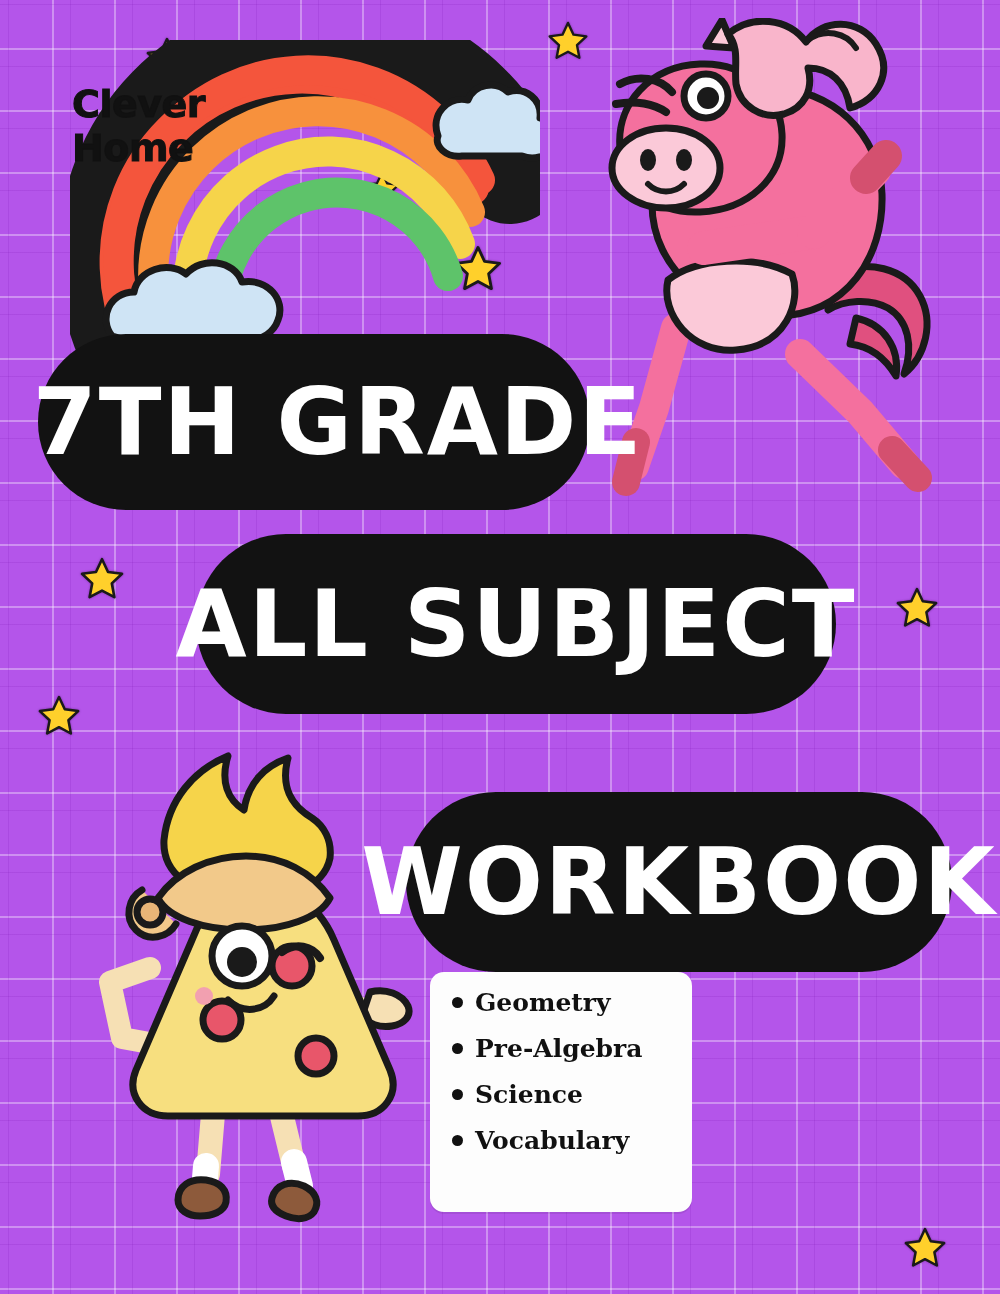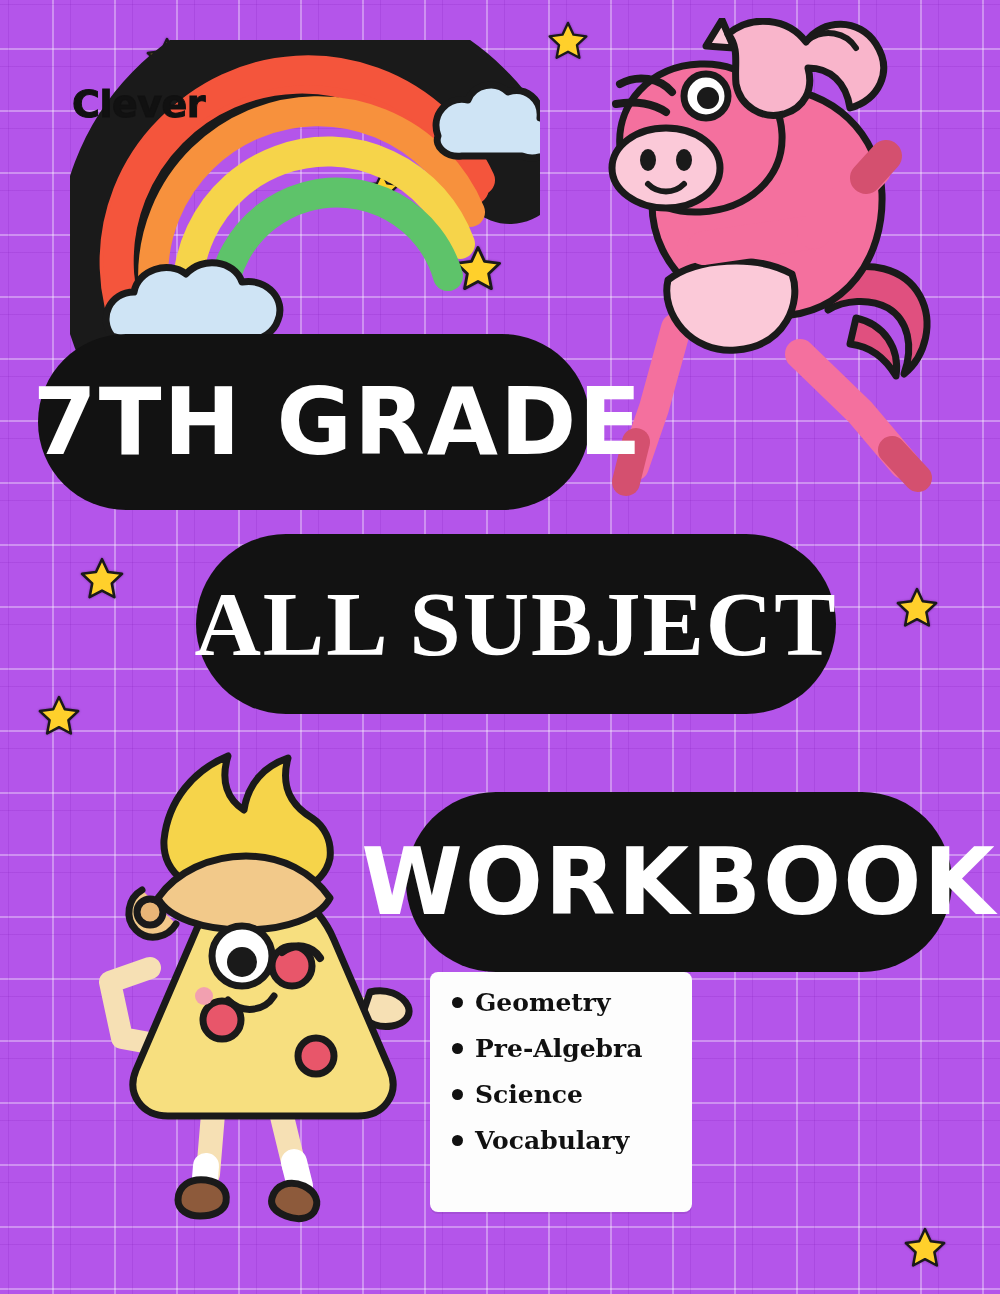--- a/index.html
+++ b/index.html
@@ -103,36 +103,36 @@
     height: 176px;
   }
   #pill-grade span { font-size: 92px; margin-left: 48px; }
 
   #pill-subject {
     left: 196px;
     top: 534px;
     width: 640px;
     height: 180px;
   }
-  #pill-subject span { font-size: 92px; font-family: Liberation Serif, serif; }
+  #pill-subject span { font-size: 92px; }
 
   #pill-workbook {
     left: 406px;
     top: 752px;
     width: 546px;
     height: 180px;
     margin-top: 40px;
   }
   #pill-workbook span { font-size: 92px; }
 
   
   .subject-box {
     position: absolute;
     background: #fdfdfd;
-    border-radius: 8px;
+    border-radius: 14px;
     z-index: 25;
     padding: 18px 20px 18px 22px;
     box-sizing: border-box;
     box-shadow: 0 2px 0 rgba(0,0,0,0.08);
   }
   #subjects-left {
     left: 430px;
     top: 972px;
     width: 262px;
     height: 240px;
@@ -203,20 +203,21 @@
       </g>
 
       <g>
         <path d="M42 296c-14-18-2-44 22-44 4-22 34-32 52-18 16-18 48-14 56 8 26-4 44 18 36 38-4 12-16 20-28 20H68c-10 2-20-2-26-4z" fill="#cfe4f5" stroke="#1a1a1a" stroke-width="7" stroke-linejoin="round"></path>
       </g>
     </svg>
   </div>
 
   <div class="brand">
     <div>Clever</div>
+    <div>Home</div>
   </div>
 
   <div class="star" style="left:144px; top:36px;">
     <svg width="46" height="46" viewBox="0 0 24 24">
         <path d="M12 1.6l3 6.4 7 .9-5.1 4.8 1.3 6.9L12 17.3 5.8 20.6l1.3-6.9L2 8.9l7-.9z" fill="#ffd02b" stroke="#1a1a1a" stroke-width="1.3" stroke-linejoin="round"></path>
       </svg>
   </div>
   <div class="star" style="left:546px; top:20px;">
     <svg width="44" height="44" viewBox="0 0 24 24">
         <path d="M12 1.6l3 6.4 7 .9-5.1 4.8 1.3 6.9L12 17.3 5.8 20.6l1.3-6.9L2 8.9l7-.9z" fill="#ffd02b" stroke="#1a1a1a" stroke-width="1.3" stroke-linejoin="round"></path>

